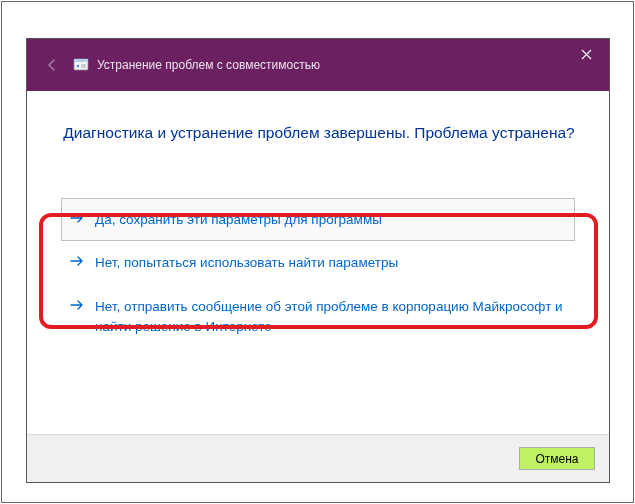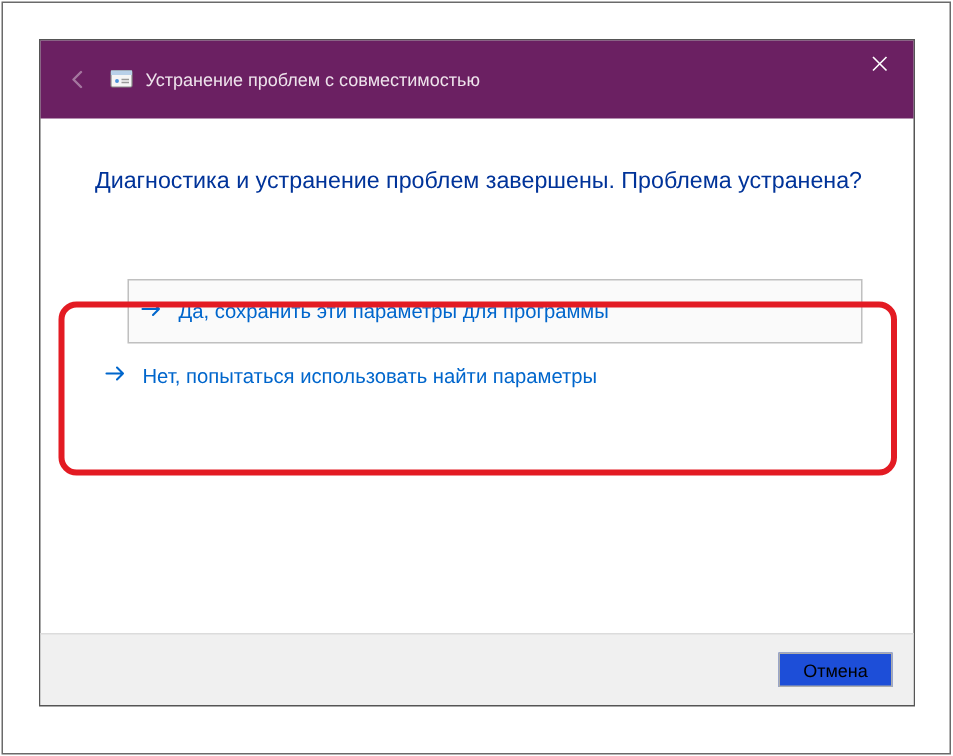--- a/index.html
+++ b/index.html
@@ -18,21 +18,21 @@
       border: 1px solid #6a6a6a;
       width: 633px;
       height: 502px;
       margin: 1px;
       position: relative;
       background: #fff;
     }
     .dialog {
       position: absolute;
       left: 24px;
-      top: 24px;
+      top: 36px;
       width: 584px;
       height: 445px;
       border: 1px solid #555;
       background: #fff;
       display: flex;
       flex-direction: column;
     }
     .titlebar {
       background: #6b2062;
       height: 52px;
@@ -102,21 +102,20 @@
       padding: 12px 10px 12px 8px;
       cursor: pointer;
       color: #0066cc;
       font-size: 13.5px;
       line-height: 1.45;
     }
     .option.hovered {
       border: 1px solid #c0c0c0;
       background: #fafafa;
       padding: 11px 9px 11px 7px;
-      margin-left: 24px;
     }
     .option-arrow {
       color: #0066cc;
       margin-right: 10px;
       flex-shrink: 0;
       display: inline-flex;
       align-items: center;
       margin-top: 1px;
     }
     .option-text {
@@ -137,21 +136,21 @@
       border-top: 1px solid #dcdcdc;
       background: #f0f0f0;
       display: flex;
       align-items: center;
       justify-content: flex-end;
       padding-right: 14px;
     }
     .cancel-btn {
       min-width: 76px;
       height: 23px;
-      background: #1d4ed8;
+      background: #bef264;
       border: 1px solid #adadad;
       font-size: 12px;
       font-family: inherit;
       cursor: pointer;
       padding: 0 12px;
     }
   </style>
 </head>
 <body>
 
@@ -196,20 +195,28 @@
 
         <div class="option">
           <span class="option-arrow">
             <svg width="16" height="14" viewBox="0 0 16 14">
                 <path d="M2 7 H13 M9 3 L13 7 L9 11" stroke="#0066cc" stroke-width="1.4" fill="none" stroke-linecap="round" stroke-linejoin="round"></path>
               </svg>
           </span>
           <span class="option-text">Нет, попытаться использовать найти параметры</span>
         </div>
 
+        <div class="option">
+          <span class="option-arrow">
+            <svg width="16" height="14" viewBox="0 0 16 14">
+                <path d="M2 7 H13 M9 3 L13 7 L9 11" stroke="#0066cc" stroke-width="1.4" fill="none" stroke-linecap="round" stroke-linejoin="round"></path>
+              </svg>
+          </span>
+          <span class="option-text">Нет, отправить сообщение об этой проблеме в корпорацию Майкрософт и найти решение в Интернете</span>
+        </div>
 
       </div>
     </div>
 
     <div class="footer">
       <button class="cancel-btn">Отмена</button>
     </div>
 
     <div class="highlight-box"></div>
   </div>

